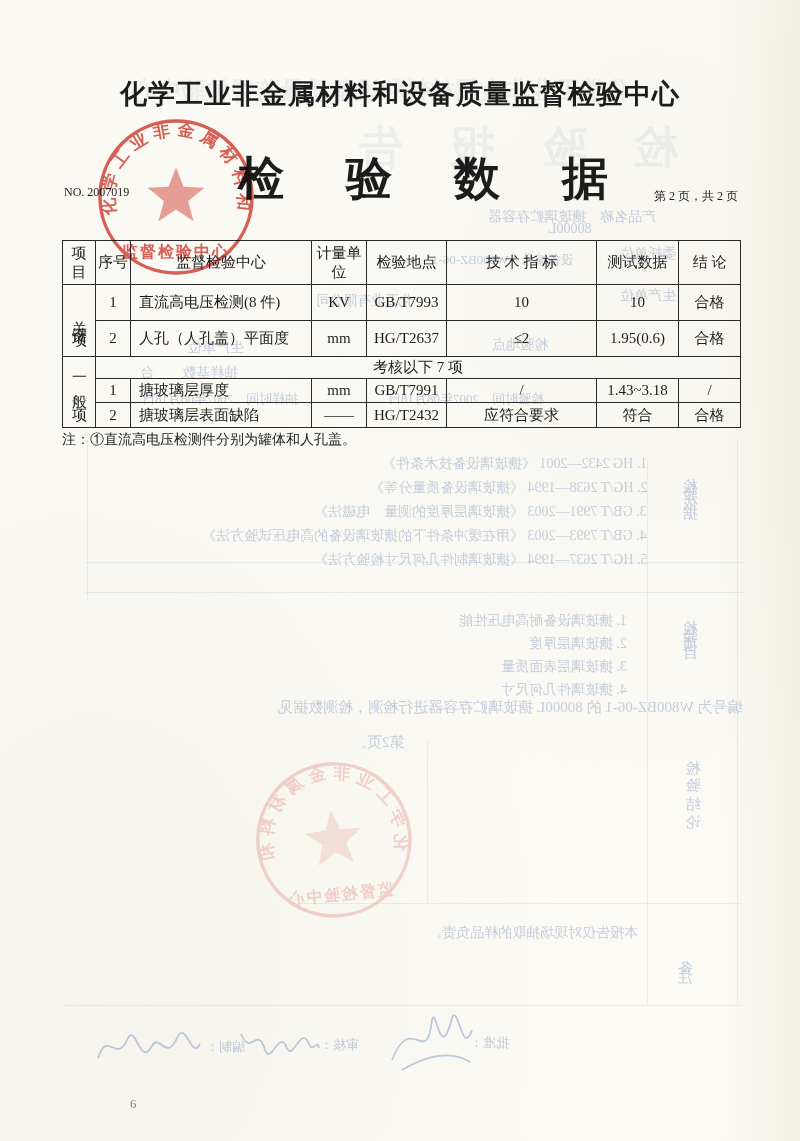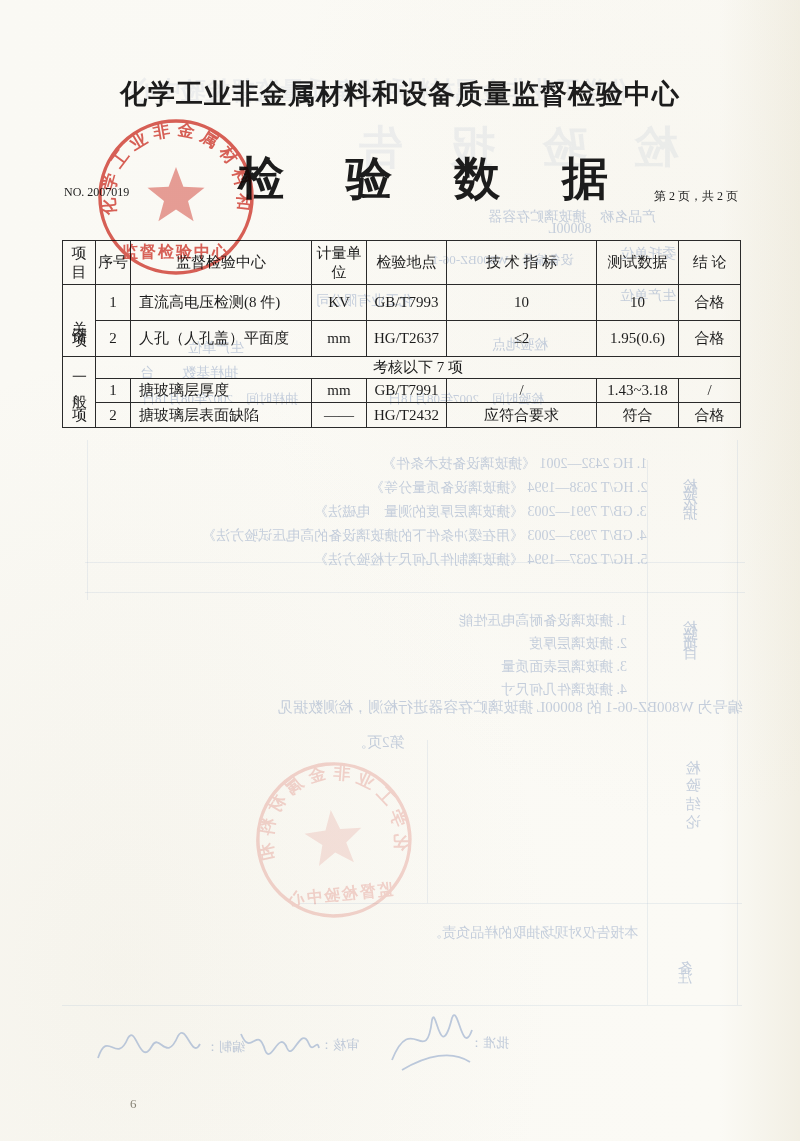--- a/index.html
+++ b/index.html
@@ -186,20 +186,21 @@
       <td class="cell-left">搪玻璃层表面缺陷</td>
       <td>——</td>
       <td>HG/T2432</td>
       <td>应符合要求</td>
       <td>符合</td>
       <td>合格</td>
     </tr>
   </tbody>
     </table>
 
+  <div class="abs footnote">注：①直流高电压检测件分别为罐体和人孔盖。</div>
 
   <svg class="abs seal seal-main" width="170" height="170" viewBox="0 0 170 170">
     <circle cx="84" cy="84" r="76" fill="none" stroke="#d5453b" stroke-width="3.5"></circle>
     <path id="arcMain" d="M 25.6 105.2 A 62 62 0 1 1 142.4 105.2" fill="none"></path>
     <text font-size="17" font-weight="bold" fill="#d5453b" letter-spacing="6" font-family="'Liberation Sans',sans-serif">
       <textPath href="#arcMain" startOffset="4">化学工业非金属材料和设备质量</textPath>
     </text>
     <path fill="#d5453b" fill-opacity=".6" d="M84,54 L91.4,73.8 L112.5,74.7 L96,87.9 L101.6,108.3 L84,96.6 L66.4,108.3 L72,87.9 L55.5,74.7 L76.6,73.8 Z"></path>
     <text x="84" y="144" text-anchor="middle" font-size="16" font-weight="bold" fill="#d5453b" letter-spacing="2" font-family="'Liberation Sans',sans-serif">监督检验中心</text>
   </svg>

